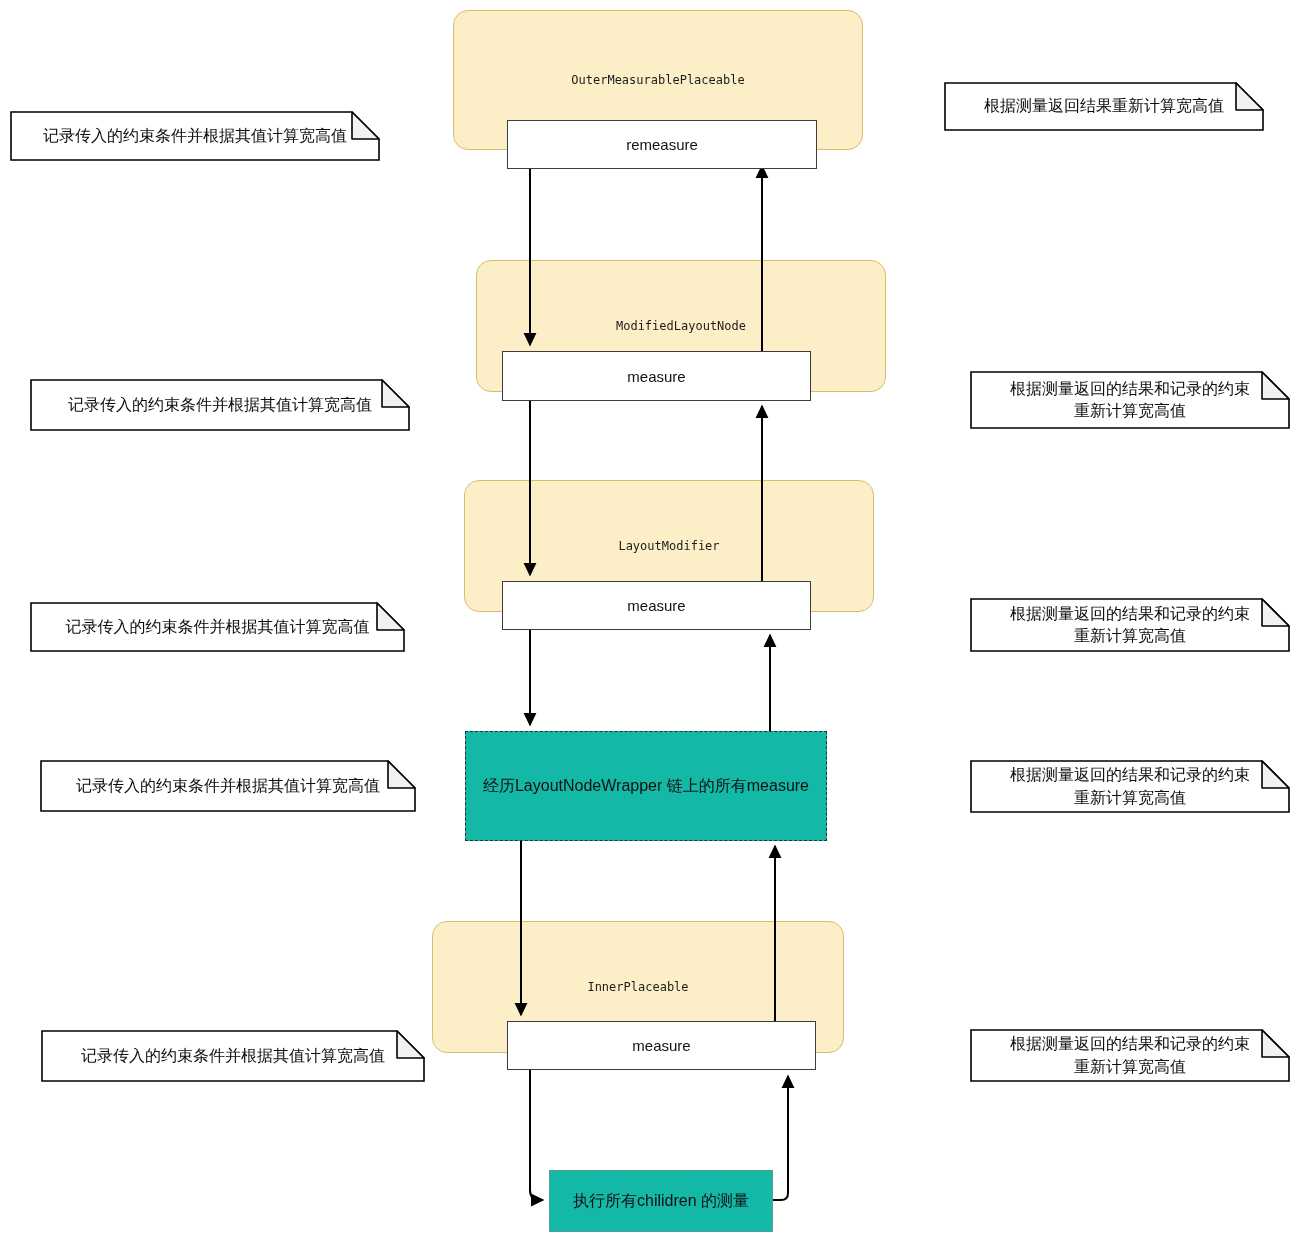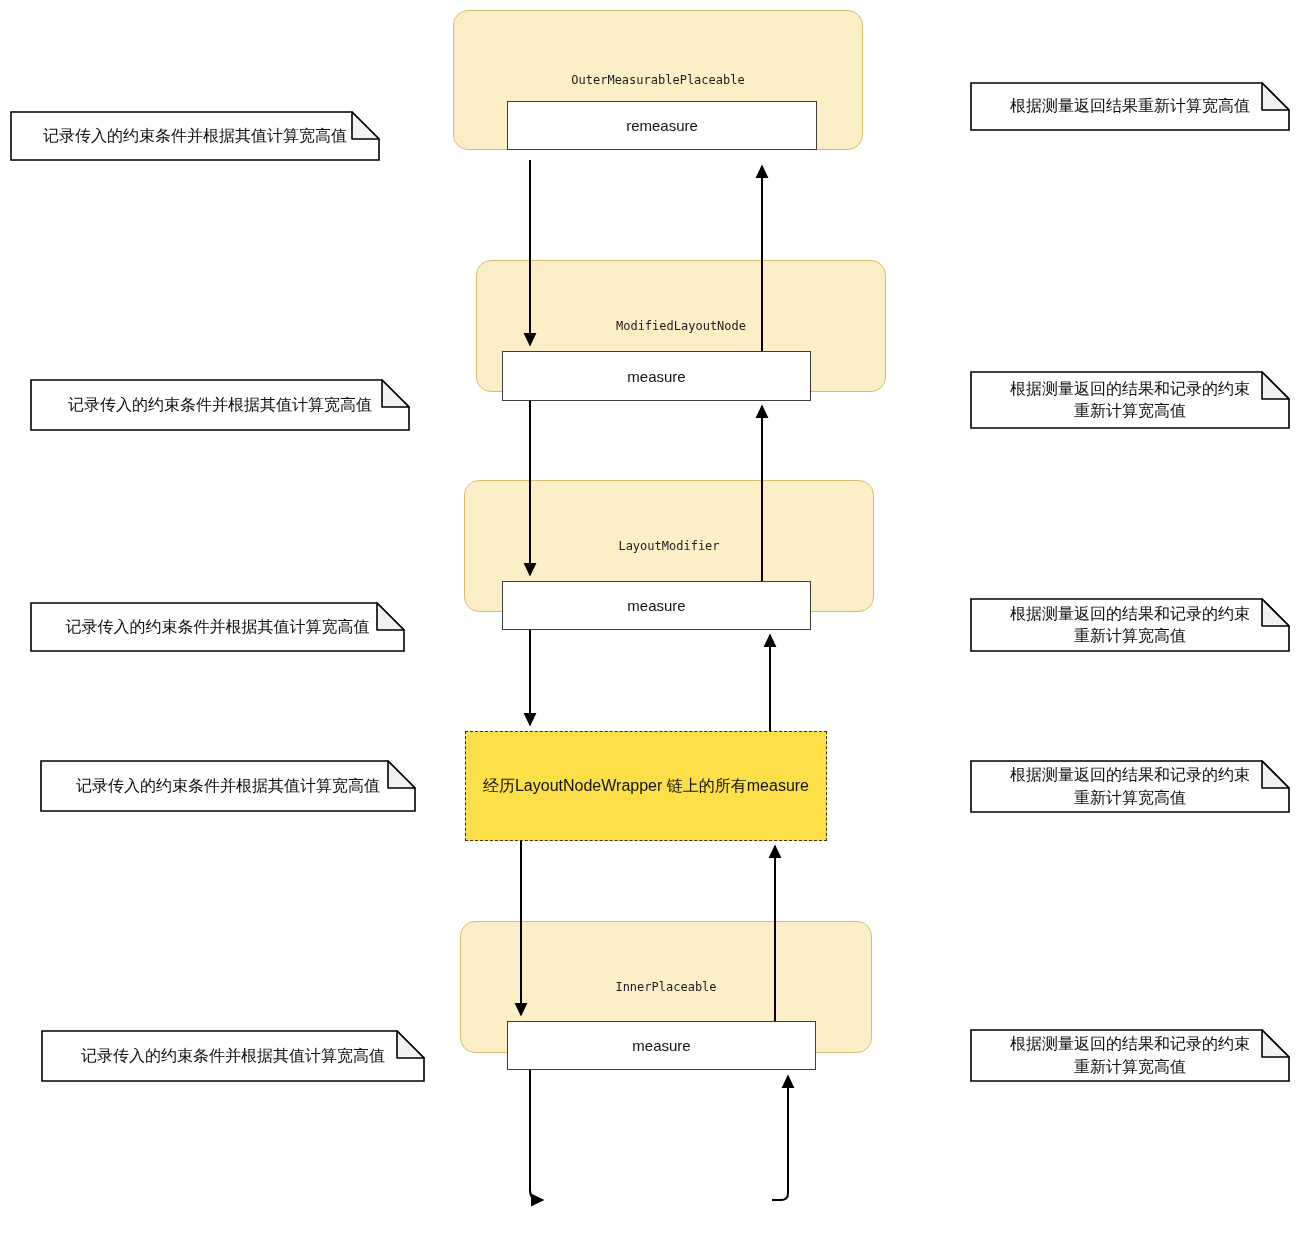--- a/index.html
+++ b/index.html
@@ -22,21 +22,21 @@
   }
   .group-title{
     font-family:"DejaVu Sans Mono","Liberation Mono",monospace;
     font-size:12px;letter-spacing:0px;color:#1c1c1c;white-space:nowrap;
   }
   .method{
     position:absolute;z-index:3;background:#ffffff;border:1.6px solid var(--method-border);
     display:flex;align-items:center;justify-content:center;font-size:15px;color:#111;
   }
   .process{
-    position:absolute;z-index:3;background:#fde047;
+    position:absolute;z-index:3;background:#14b8a6;
     display:flex;align-items:center;justify-content:center;
     font-size:16px;text-align:center;color:#111;
   }
   .process.p1{border:1.4px dashed var(--dashed-border);}
   .process.p2{border:1.4px dashed var(--dashed2-border);}
   .note{
     position:absolute;z-index:3;display:flex;align-items:center;justify-content:center;
     font-size:16px;text-align:center;color:#0d0d0d;line-height:1.4;
   }
   .note .note-bg{position:absolute;left:0;top:0;}
@@ -69,30 +69,31 @@
 
   <div class="group" style="left:453px;top:10px;width:408px;height:138px;">
     <div class="group-title">OuterMeasurablePlaceable</div>
   </div>
   <div class="group" style="left:452px;top:260px;width:408px;height:130px;margin-left:24px;">
     <div class="group-title">ModifiedLayoutNode</div>
   </div>
   <div class="group" style="left:464px;top:480px;width:408px;height:130px;">
     <div class="group-title">LayoutModifier</div>
   </div>
-  <div class="group" style="left:460px;top:921px;width:410px;height:130px;">
+  <div class="group" style="left:432px;top:921px;width:410px;height:130px;">
     <div class="group-title">InnerPlaceable</div>
   </div>
 
-  <div class="method" style="left:507px;top:101px;width:308px;height:47px;">remeasure</div>
+  <div class="method" style="left:507px;top:120px;width:308px;height:47px;">remeasure</div>
   <div class="method" style="left:502px;top:351px;width:307px;height:48px;">measure</div>
   <div class="method" style="left:502px;top:581px;width:307px;height:47px;">measure</div>
   <div class="method" style="left:507px;top:1021px;width:307px;height:47px;">measure</div>
 
   <div class="process p1" style="left:465px;top:731px;width:360px;height:108px;">经历LayoutNodeWrapper 链上的所有measure</div>
+  <div class="process p2" style="left:549px;top:1170px;width:222px;height:60px;">执行所有chilidren 的测量</div>
 
   <div class="note" style="left:10px;top:111px;width:370px;height:50px;">
       <svg class="note-bg" width="370" height="50">
        <path d="M1,1 L342,1 L369,28 L369,49 L1,49 Z" fill="var(--note-fill)" stroke="var(--note-border)" stroke-width="1.6"></path>
        <path d="M342,1 L369,28 L342,28 Z" fill="var(--fold-fill)" stroke="var(--note-border)" stroke-width="1.6" stroke-linejoin="round"></path>
      </svg>
     <div class="note-text">记录传入的约束条件并根据其值计算宽高值</div>
   </div>
   <div class="note" style="left:30px;top:379px;width:380px;height:52px;">
       <svg class="note-bg" width="380" height="52">
@@ -116,21 +117,21 @@
     <div class="note-text">记录传入的约束条件并根据其值计算宽高值</div>
   </div>
   <div class="note" style="left:41px;top:1030px;width:384px;height:52px;">
       <svg class="note-bg" width="384" height="52">
        <path d="M1,1 L356,1 L383,28 L383,51 L1,51 Z" fill="var(--note-fill)" stroke="var(--note-border)" stroke-width="1.6"></path>
        <path d="M356,1 L383,28 L356,28 Z" fill="var(--fold-fill)" stroke="var(--note-border)" stroke-width="1.6" stroke-linejoin="round"></path>
      </svg>
     <div class="note-text">记录传入的约束条件并根据其值计算宽高值</div>
   </div>
 
-  <div class="note" style="left:970px;top:82px;width:320px;height:49px;">
+  <div class="note" style="left:944px;top:82px;width:320px;height:49px;">
       <svg class="note-bg" width="320" height="49">
        <path d="M1,1 L292,1 L319,28 L319,48 L1,48 Z" fill="var(--note-fill)" stroke="var(--note-border)" stroke-width="1.6"></path>
        <path d="M292,1 L319,28 L292,28 Z" fill="var(--fold-fill)" stroke="var(--note-border)" stroke-width="1.6" stroke-linejoin="round"></path>
      </svg>
     <div class="note-text">
       <div>根据测量返回结果重新计算宽高值</div>
       <div></div>
     </div>
   </div>
   <div class="note" style="left:970px;top:371px;width:320px;height:58px;">

